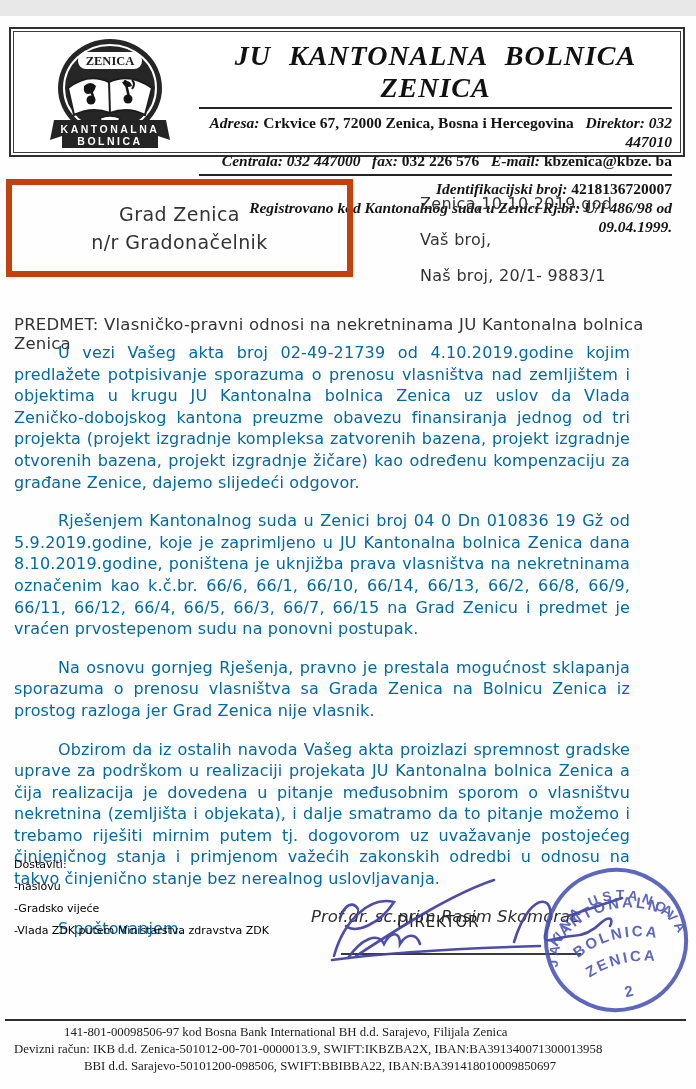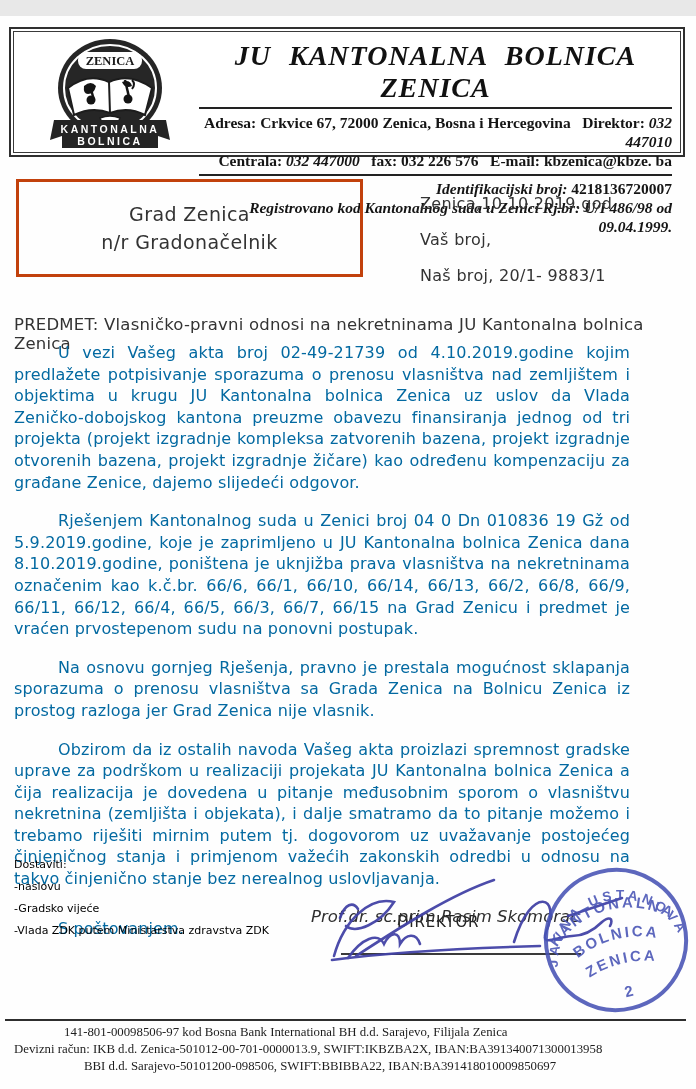--- a/index.html
+++ b/index.html
@@ -22,27 +22,27 @@
   .logo-svg { position:absolute; left:32px; top:4px; }
   .head-right { flex:1; padding:2px 8px 0 0; font-family:"Liberation Serif", serif; }
   .org-title {
     text-align:center; font-size:28px; font-weight:bold; font-style:italic;
     letter-spacing:1px; word-spacing:10px; color:#111; padding-top:6px;
   }
   .head-rule { border-bottom:2px solid #222; margin:3px 0 4px 0; }
   .head-rule2 { border-bottom:2px solid #222; margin:4px 0 3px 0; }
   .contact-line { text-align:right; font-size:15.5px; font-weight:bold; color:#151515; line-height:19px; }
   .contact-line i { font-style:italic; }
-  .lbl { }
+  .lbl { font-style:italic; }
   .id-line { text-align:right; font-size:15.5px; font-weight:bold; font-style:italic; color:#151515; line-height:19px; }
   .id-line b { font-style:normal; }
   
   .recipient-box {
-    position:absolute; left:16px; top:163px; width:347px; height:98px;
-    border:3px solid #c2410c; display:flex; flex-direction:column;
+    position:absolute; left:6px; top:163px; width:347px; height:98px;
+    border:6px solid #c2410c; display:flex; flex-direction:column;
     justify-content:center; text-align:center; font-size:19px;
     letter-spacing:.4px; line-height:28px; color:#333;
   }
   .ref-block { position:absolute; left:420px; top:178px; font-size:16px; color:#333; letter-spacing:.3px; }
   .ref-block div { margin-bottom:17px; }
   .ref-date { margin-bottom:18px; }
   
   .subject { position:absolute; left:14px; top:299px; font-size:16.5px; color:#333; letter-spacing:.2px; }
   .body-text { position:absolute; left:14px; top:326px; width:616px; font-size:16px;
     line-height:21.6px; text-align:justify; color:#0369a1; letter-spacing:.15px; }

